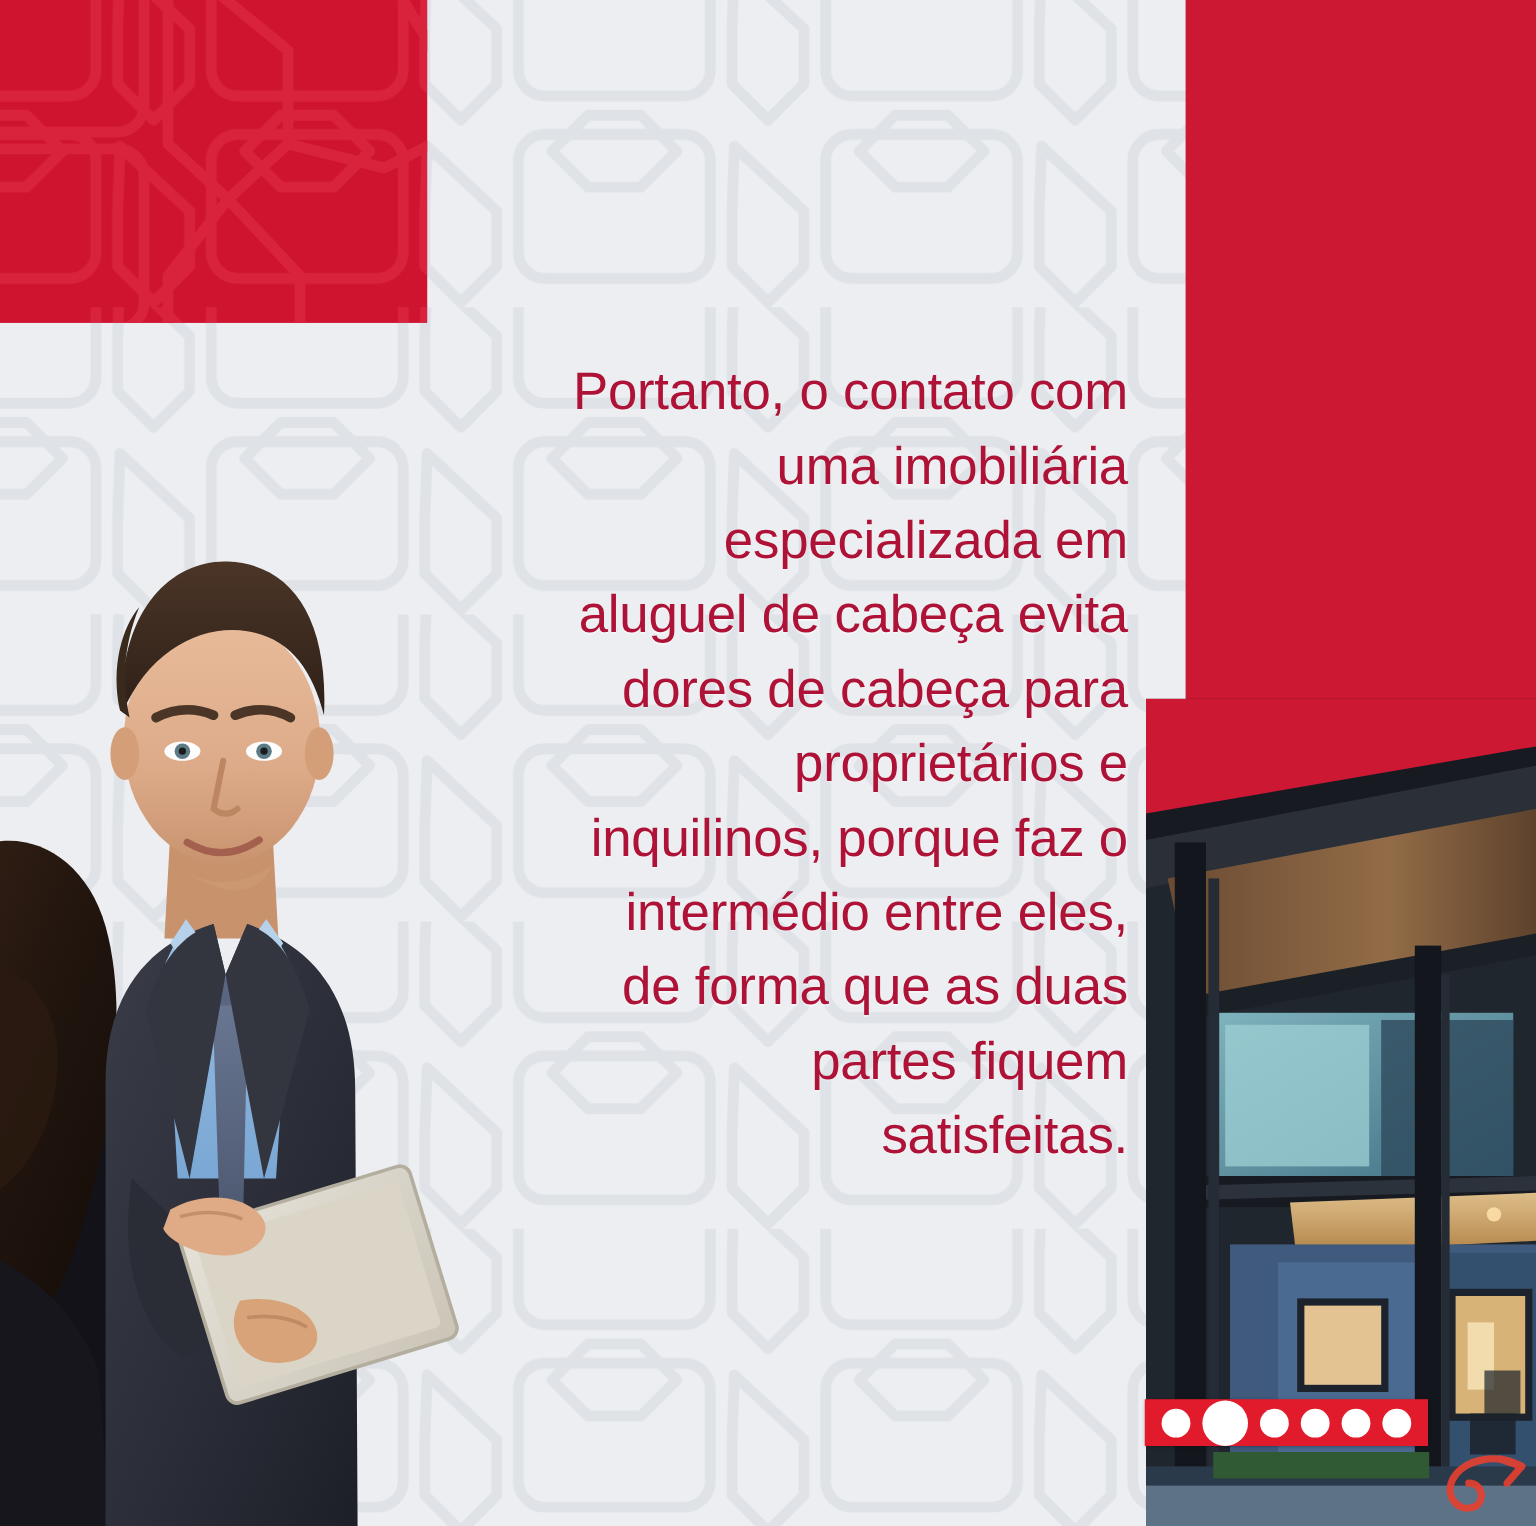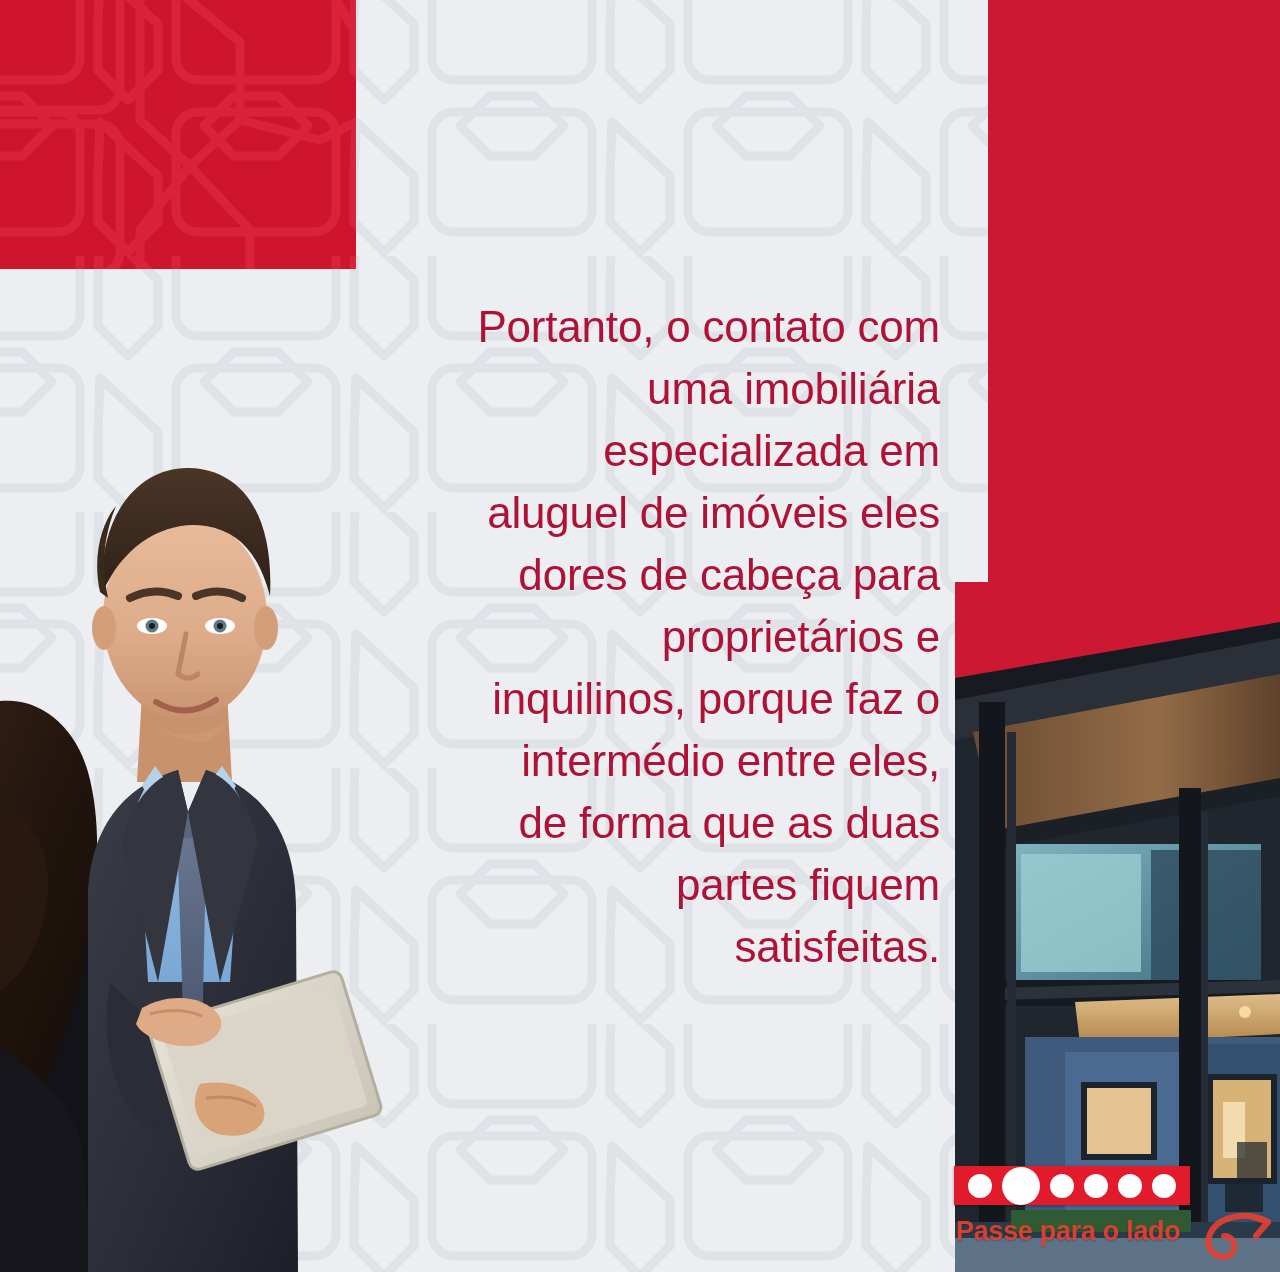--- a/index.html
+++ b/index.html
@@ -317,39 +317,38 @@
 
         <path d="M270 596 l38 0 l0 34 l-38 0 z" fill="#1b222b" opacity=".85"></path>
         <path d="M282 560 l30 0 l0 38 l-30 0 z" fill="#1b222b" opacity=".7"></path>
       </g>
     </svg>
   </div>
 
   <div class="copy">Portanto, o contato com
 uma imobiliária
 especializada em
-aluguel de imóveis eles
+aluguel de cabeça evita
 dores de cabeça para
 proprietários e
 inquilinos, porque faz o
 intermédio entre eles,
 de forma que as duas
 partes fiquem
 satisfeitas.</div>
 
   <div class="dots-bar">
     <span class="dot"></span>
     <span class="dot active"></span>
     <span class="dot"></span>
     <span class="dot"></span>
     <span class="dot"></span>
     <span class="dot"></span>
   </div>
 
-  <div class="swipe">Passe para o lado</div>
   <div class="swipe-arrow">
     <svg width="80" height="62" viewBox="0 0 80 62" xmlns="http://www.w3.org/2000/svg">
       <g fill="none" stroke="#e8402f" stroke-width="6" stroke-linecap="round" stroke-linejoin="round" opacity=".9">
         <path d="M72 16 C52 4 22 10 14 28 C8 42 20 54 32 50 C42 46 40 30 28 30"></path>
         <path d="M72 16 L54 10"></path>
         <path d="M72 16 L60 30"></path>
       </g>
     </svg>
   </div>
 

